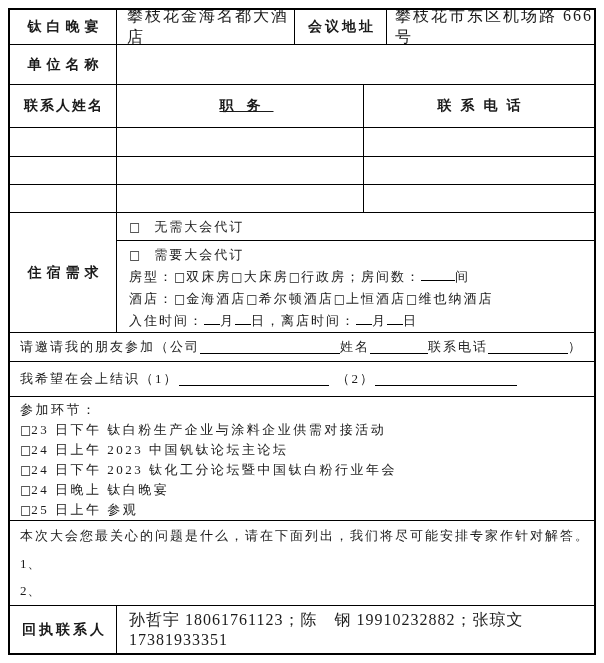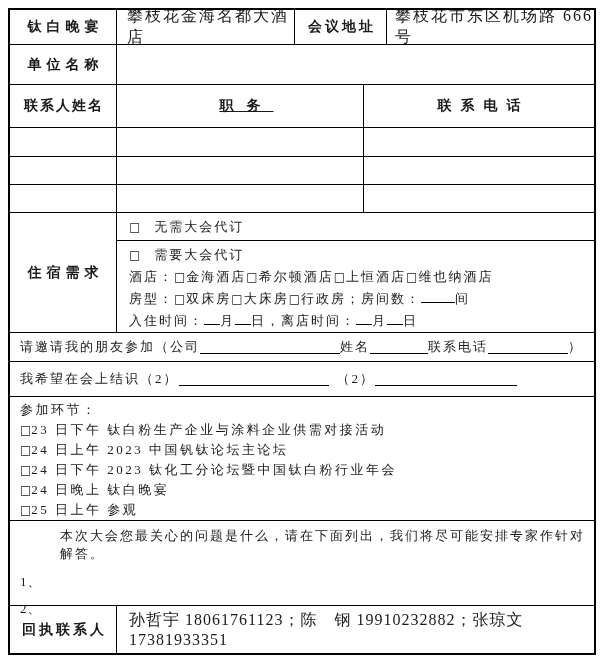--- a/index.html
+++ b/index.html
@@ -46,21 +46,21 @@
   .blank{display:inline-block;border-bottom:1px solid #000;height:13px;vertical-align:baseline;}
   .w140{width:140px;} .w58{width:58px;} .w80{width:80px;}
   .w150{width:150px;} .w142{width:142px;} .w34{width:34px;} .w16{width:16px;}
   
   .full{padding-left:10px;font-size:13px;letter-spacing:2px;align-items:center;display:flex;white-space:nowrap;}
   
   .part{flex-direction:column;padding:3px 0 0 10px;display:flex;}
   .part .pline{line-height:20px;font-size:13px;letter-spacing:2.5px;white-space:nowrap;}
   
   .quest{flex-direction:column;display:flex;padding:6px 0 0 10px;}
-  .quest .prompt{font-size:13px;letter-spacing:2px;line-height:18px;margin-left:40px;}
+  .quest .prompt{font-size:13px;letter-spacing:2px;line-height:18px;}
   .quest .qitem{font-size:13px;letter-spacing:1px;margin-top:11px;line-height:16px;}
 </style>
 </head>
 <body>
 
 <div class="form">
 
   <div class="row h35">
     <div class="cell lab c107">钛白晚宴</div>
     <div class="cell val c178">攀枝花金海名都大酒店</div>
@@ -100,44 +100,44 @@
     <div class="acc-right end">
       <div class="acc-opt1 txt">
         <span class="cb gap">□</span>
           <span>无需大会代订</span>
       </div>
       <div class="acc-details">
         <div class="line">
           <span class="cb gap">□</span><span>需要大会代订</span>
         </div>
         <div class="line">
-          <span>酒店：</span><span class="opt"><span class="cb">□</span><span>金海酒店</span></span><span class="opt"><span class="cb">□</span><span>希尔顿酒店</span></span><span class="opt"><span class="cb">□</span><span>上恒酒店</span></span><span class="opt"><span class="cb">□</span><span>维也纳酒店</span></span>
+          <span>房型：</span><span class="opt"><span class="cb">□</span><span>双床房</span></span><span class="opt"><span class="cb">□</span><span>大床房</span></span><span class="opt"><span class="cb">□</span><span>行政房</span></span><span>；房间数：</span><span class="blank w34"></span><span>间</span>
         </div>
         <div class="line">
-          <span>房型：</span><span class="opt"><span class="cb">□</span><span>双床房</span></span><span class="opt"><span class="cb">□</span><span>大床房</span></span><span class="opt"><span class="cb">□</span><span>行政房</span></span><span>；房间数：</span><span class="blank w34"></span><span>间</span>
+          <span>酒店：</span><span class="opt"><span class="cb">□</span><span>金海酒店</span></span><span class="opt"><span class="cb">□</span><span>希尔顿酒店</span></span><span class="opt"><span class="cb">□</span><span>上恒酒店</span></span><span class="opt"><span class="cb">□</span><span>维也纳酒店</span></span>
         </div>
         <div class="line">
           <span>入住时间：</span><span class="blank w16"></span><span>月</span><span class="blank w16"></span><span>日，离店时间：</span><span class="blank w16"></span><span>月</span><span class="blank w16"></span><span>日</span>
         </div>
       </div>
     </div>
   </div>
 
   <div class="row h29 full">
     <span>请邀请我的朋友参加（公司</span>
       <span class="blank w140"></span>
       <span>姓名</span>
       <span class="blank w58"></span>
       <span>联系电话</span>
       <span class="blank w80"></span>
       <span>）</span>
   </div>
 
   <div class="row h35 full">
-    <span>我希望在会上结识（2）</span>
+    <span>我希望在会上结识（1）</span>
       <span class="blank w150" style="margin-right:8px;"></span>
       <span>（2）</span>
       <span class="blank w142"></span>
   </div>
 
   <div class="row h124 part">
     <div class="pline">参加环节：</div>
     <div class="pline"><span class="cb">□</span><span>23 日下午 钛白粉生产企业与涂料企业供需对接活动</span></div>
     <div class="pline"><span class="cb">□</span><span>24 日上午 2023 中国钒钛论坛主论坛</span></div>
     <div class="pline"><span class="cb">□</span><span>24 日下午 2023 钛化工分论坛暨中国钛白粉行业年会</span></div>

